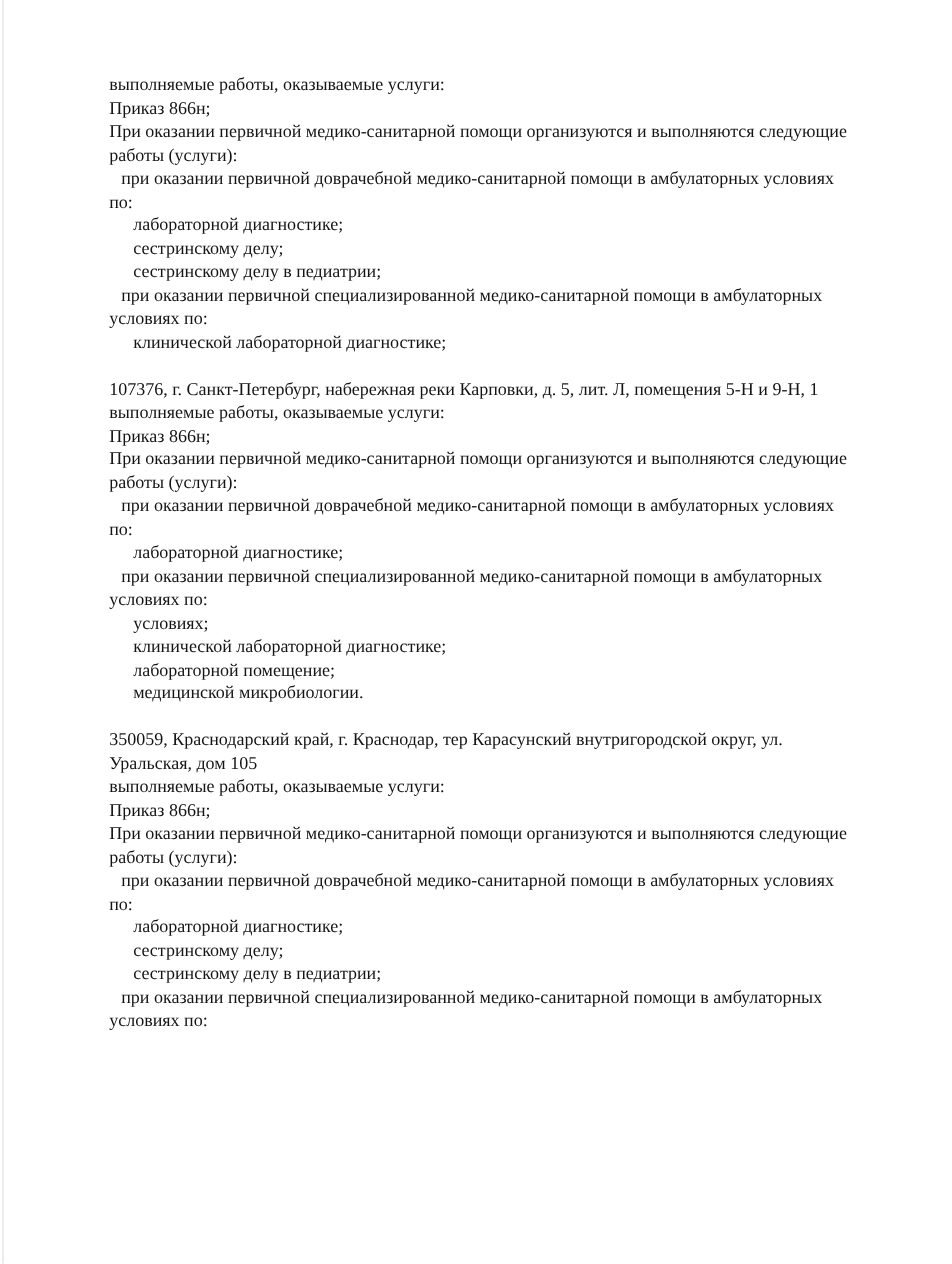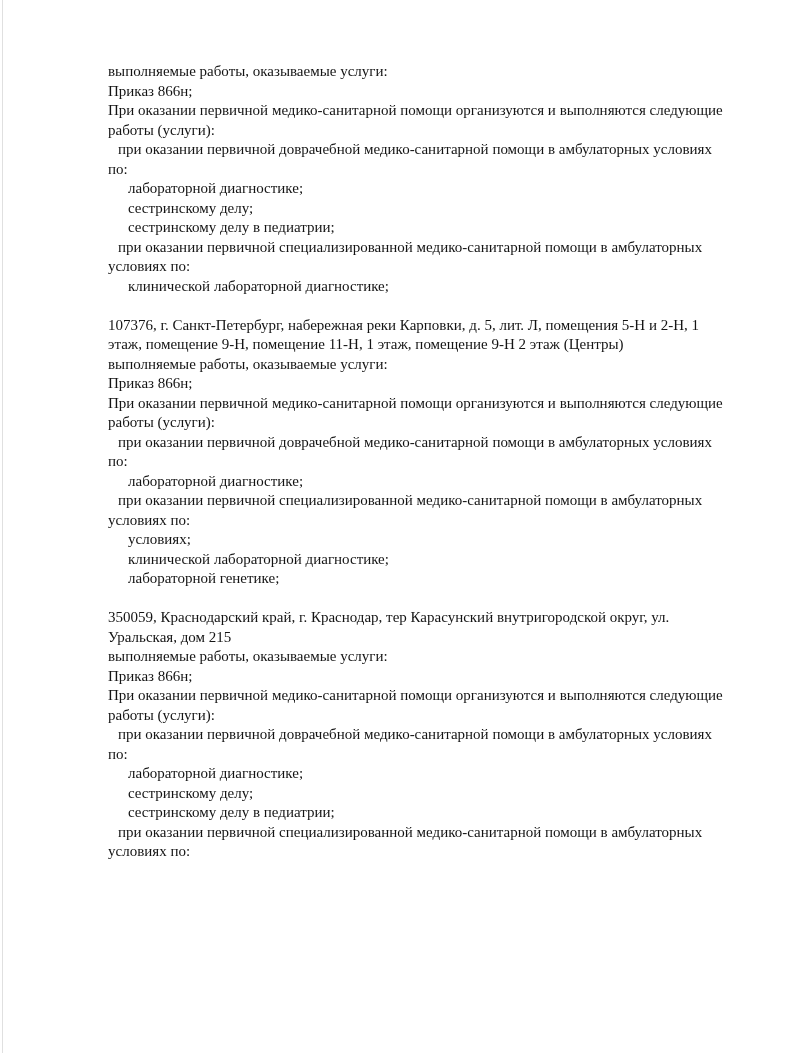--- a/index.html
+++ b/index.html
@@ -25,21 +25,21 @@
   .left-rule {
     position: absolute;
     left: 2px;
     top: 0;
     bottom: 0;
     width: 1px;
     background: #e0e0e0;
   }
   .doc {
     position: absolute;
-    left: 108px;
+    left: 91px;
     top: 62px;
     width: 660px;
     font-size: 15px;
     color: #141414;
   }
   .section + .section {
     margin-top: 19.5px;
   }
   .line {
     line-height: 19.5px;
@@ -63,38 +63,38 @@
         <div class="line indent-1">при оказании первичной доврачебной медико-санитарной помощи в амбулаторных условиях</div>
         <div class="line indent-0">по:</div>
         <div class="line indent-2">лабораторной диагностике;</div>
         <div class="line indent-2">сестринскому делу;</div>
         <div class="line indent-2">сестринскому делу в педиатрии;</div>
         <div class="line indent-1">при оказании первичной специализированной медико-санитарной помощи в амбулаторных</div>
         <div class="line indent-0">условиях по:</div>
         <div class="line indent-2">клинической лабораторной диагностике;</div>
       </div>
       <div class="section">
-        <div class="line indent-0">107376, г. Санкт-Петербург, набережная реки Карповки, д. 5, лит. Л, помещения 5-Н и 2-Н, 1</div>
-        <div class="line indent-0">этаж, помещение 9-Н, помещение 11-Н, 1 этаж, помещение 9-Н 2 этаж (Центры)</div>
+        <div class="line indent-0">107376, г. Санкт-Петербург, набережная реки Карповки, д. 5, лит. Л, помещения 5-Н и 9-Н, 1</div>
         <div class="line indent-0">выполняемые работы, оказываемые услуги:</div>
         <div class="line indent-0">Приказ 866н;</div>
         <div class="line indent-0">При оказании первичной медико-санитарной помощи организуются и выполняются следующие</div>
         <div class="line indent-0">работы (услуги):</div>
         <div class="line indent-1">при оказании первичной доврачебной медико-санитарной помощи в амбулаторных условиях</div>
         <div class="line indent-0">по:</div>
         <div class="line indent-2">лабораторной диагностике;</div>
         <div class="line indent-1">при оказании первичной специализированной медико-санитарной помощи в амбулаторных</div>
         <div class="line indent-0">условиях по:</div>
         <div class="line indent-2">условиях;</div>
         <div class="line indent-2">клинической лабораторной диагностике;</div>
-        <div class="line indent-2">лабораторной генетике;</div>
+        <div class="line indent-2">лабораторной помещение;</div>
+        <div class="line indent-2">медицинской микробиологии.</div>
       </div>
       <div class="section">
         <div class="line indent-0">350059, Краснодарский край, г. Краснодар, тер Карасунский внутригородской округ, ул.</div>
-        <div class="line indent-0">Уральская, дом 215</div>
+        <div class="line indent-0">Уральская, дом 105</div>
         <div class="line indent-0">выполняемые работы, оказываемые услуги:</div>
         <div class="line indent-0">Приказ 866н;</div>
         <div class="line indent-0">При оказании первичной медико-санитарной помощи организуются и выполняются следующие</div>
         <div class="line indent-0">работы (услуги):</div>
         <div class="line indent-1">при оказании первичной доврачебной медико-санитарной помощи в амбулаторных условиях</div>
         <div class="line indent-0">по:</div>
         <div class="line indent-2">лабораторной диагностике;</div>
         <div class="line indent-2">сестринскому делу;</div>
         <div class="line indent-2">сестринскому делу в педиатрии;</div>
         <div class="line indent-1">при оказании первичной специализированной медико-санитарной помощи в амбулаторных</div>

